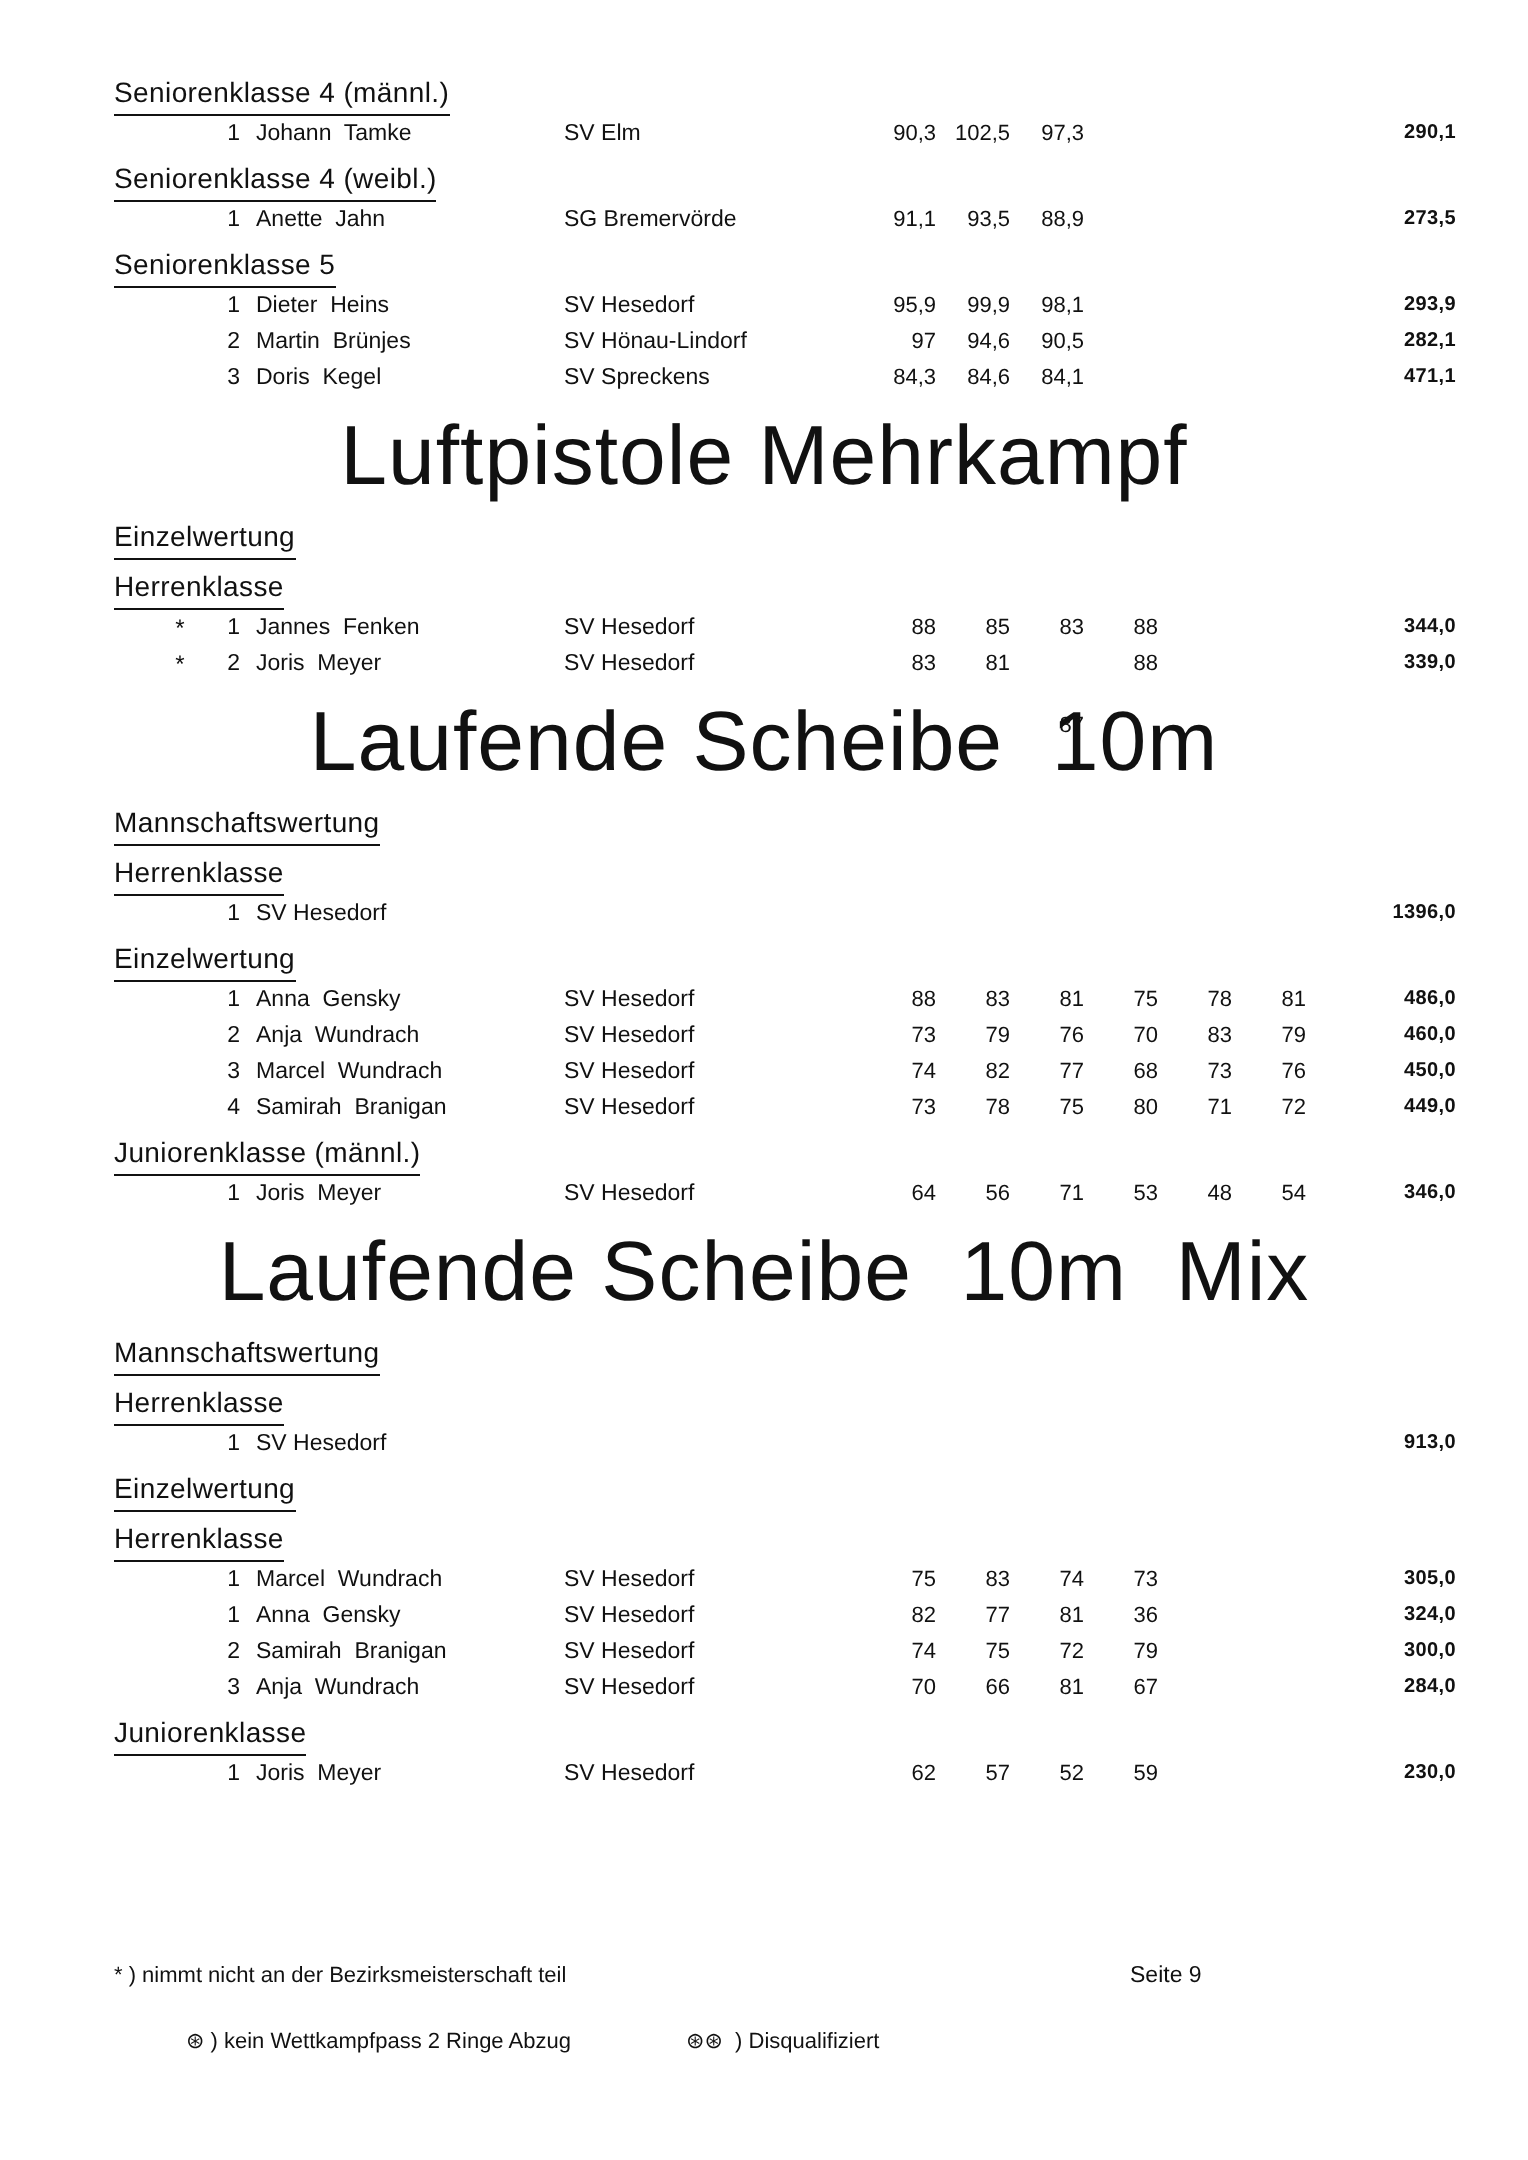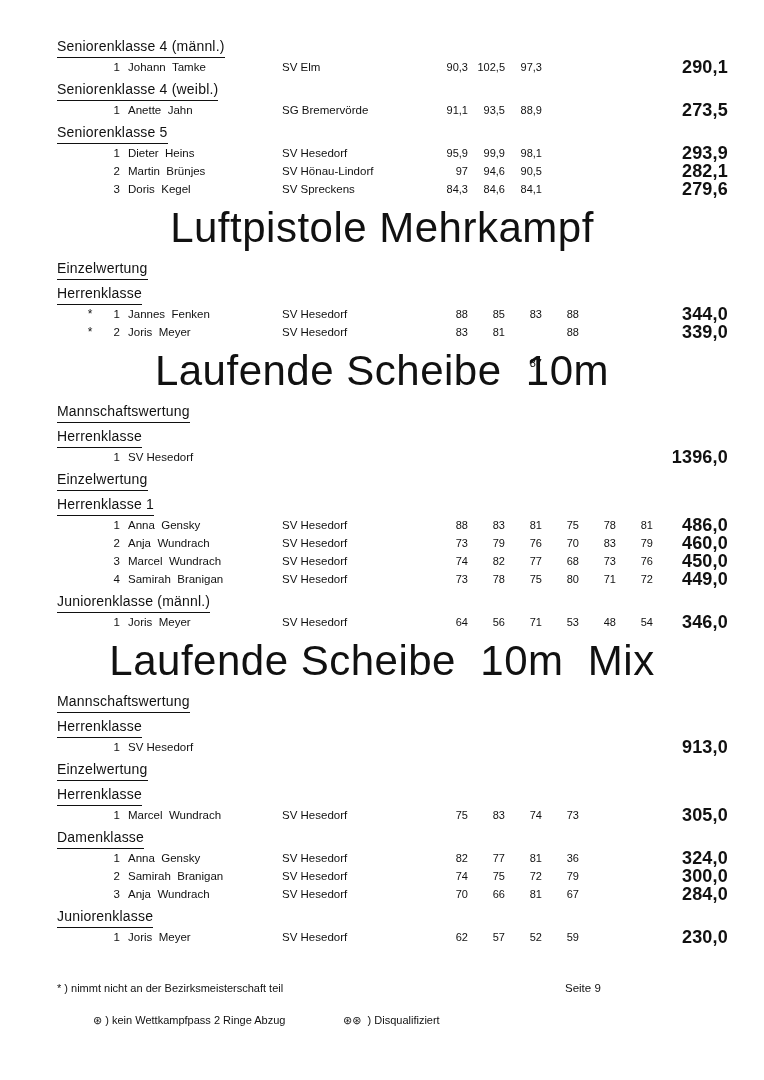--- a/index.html
+++ b/index.html
@@ -18,21 +18,21 @@
     margin-top:12px;margin-bottom:14px;height:36px;
     font-size:42px;line-height:36px;text-align:center;white-space:pre;
     letter-spacing:0.5px;
   }
   .row{position:relative;height:18px;font-size:11.5px;line-height:18px;}
   .star{position:absolute;left:84px;width:12px;text-align:center;font-size:12px;}
   .rank{position:absolute;left:88px;width:32px;text-align:right;}
   .name{position:absolute;left:128px;white-space:pre;}
   .club{position:absolute;left:282px;white-space:pre;}
   .score{position:absolute;width:42px;text-align:right;font-size:11px;}
-  .total{position:absolute;right:36px;font-weight:bold;font-size:18px;letter-spacing:0.2px;}
+  .total{position:absolute;right:36px;font-weight:bold;font-size:10px;letter-spacing:0.2px;}
   .footnote{position:absolute;font-size:11px;white-space:pre;}
   #fnote-star{left:57px;top:982px;}
   #fpage{left:565px;top:982px;font-size:11.5px;}
   #fnote-pass{left:57px;top:1014px;margin-left:36px;}
   #fnote-dq{left:343px;top:1014px;}
 </style>
 </head>
 <body>
 
 <div id="doc">
@@ -75,21 +75,21 @@
       <span class="score" style="right: 222px;">90,5</span>
       <span class="total">282,1</span>
     </div>
     <div class="row">
       <span class="rank">3</span>
       <span class="name">Doris  Kegel</span>
       <span class="club">SV Spreckens</span>
       <span class="score" style="right: 296px;">84,3</span>
       <span class="score" style="right: 259px;">84,6</span>
       <span class="score" style="right: 222px;">84,1</span>
-      <span class="total">279,6</span>
+      <span class="total">471,1</span>
     </div>
     <div class="title">Luftpistole Mehrkampf</div>
     <div class="heading"><span class="heading-text">Einzelwertung</span></div>
     <div class="heading"><span class="heading-text">Herrenklasse</span></div>
     <div class="row">
       <span class="star">*</span>
       <span class="rank">1</span>
       <span class="name">Jannes  Fenken</span>
       <span class="club">SV Hesedorf</span>
       <span class="score" style="right: 296px;">88</span>
@@ -111,21 +111,20 @@
     </div>
     <div class="title">Laufende Scheibe  10m</div>
     <div class="heading"><span class="heading-text">Mannschaftswertung</span></div>
     <div class="heading"><span class="heading-text">Herrenklasse</span></div>
     <div class="row">
       <span class="rank">1</span>
       <span class="name">SV Hesedorf</span>
       <span class="total">1396,0</span>
     </div>
     <div class="heading"><span class="heading-text">Einzelwertung</span></div>
-    <div class="heading"><span class="heading-text">Herrenklasse 1</span></div>
     <div class="row">
       <span class="rank">1</span>
       <span class="name">Anna  Gensky</span>
       <span class="club">SV Hesedorf</span>
       <span class="score" style="right: 296px;">88</span>
       <span class="score" style="right: 259px;">83</span>
       <span class="score" style="right: 222px;">81</span>
       <span class="score" style="right: 185px;">75</span>
       <span class="score" style="right: 148px;">78</span>
       <span class="score" style="right: 111px;">81</span>
@@ -193,21 +192,20 @@
     <div class="row">
       <span class="rank">1</span>
       <span class="name">Marcel  Wundrach</span>
       <span class="club">SV Hesedorf</span>
       <span class="score" style="right: 296px;">75</span>
       <span class="score" style="right: 259px;">83</span>
       <span class="score" style="right: 222px;">74</span>
       <span class="score" style="right: 185px;">73</span>
       <span class="total">305,0</span>
     </div>
-    <div class="heading"><span class="heading-text">Damenklasse</span></div>
     <div class="row">
       <span class="rank">1</span>
       <span class="name">Anna  Gensky</span>
       <span class="club">SV Hesedorf</span>
       <span class="score" style="right: 296px;">82</span>
       <span class="score" style="right: 259px;">77</span>
       <span class="score" style="right: 222px;">81</span>
       <span class="score" style="right: 185px;">36</span>
       <span class="total">324,0</span>
     </div>

